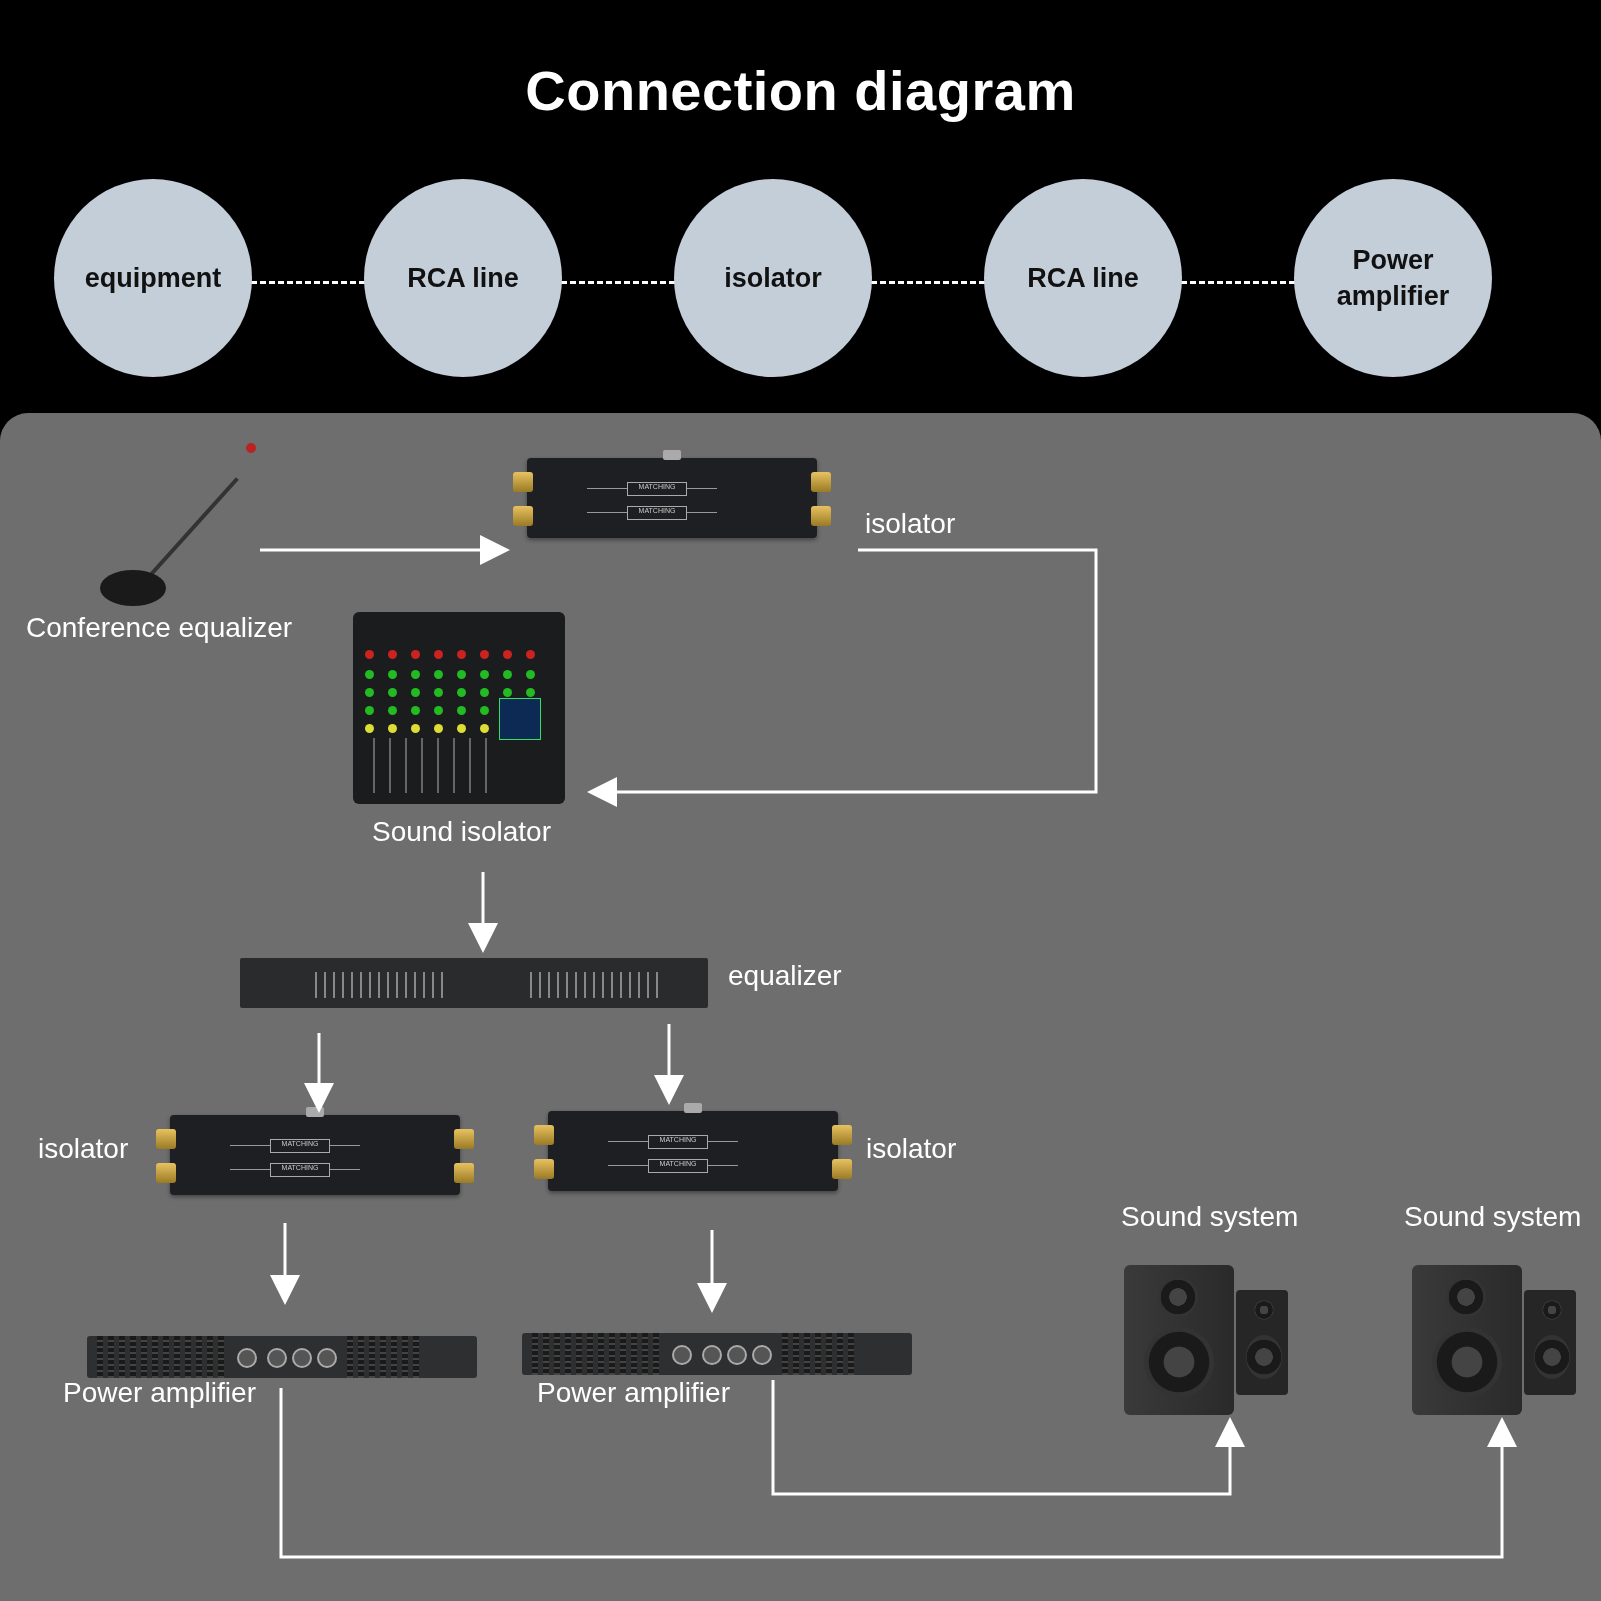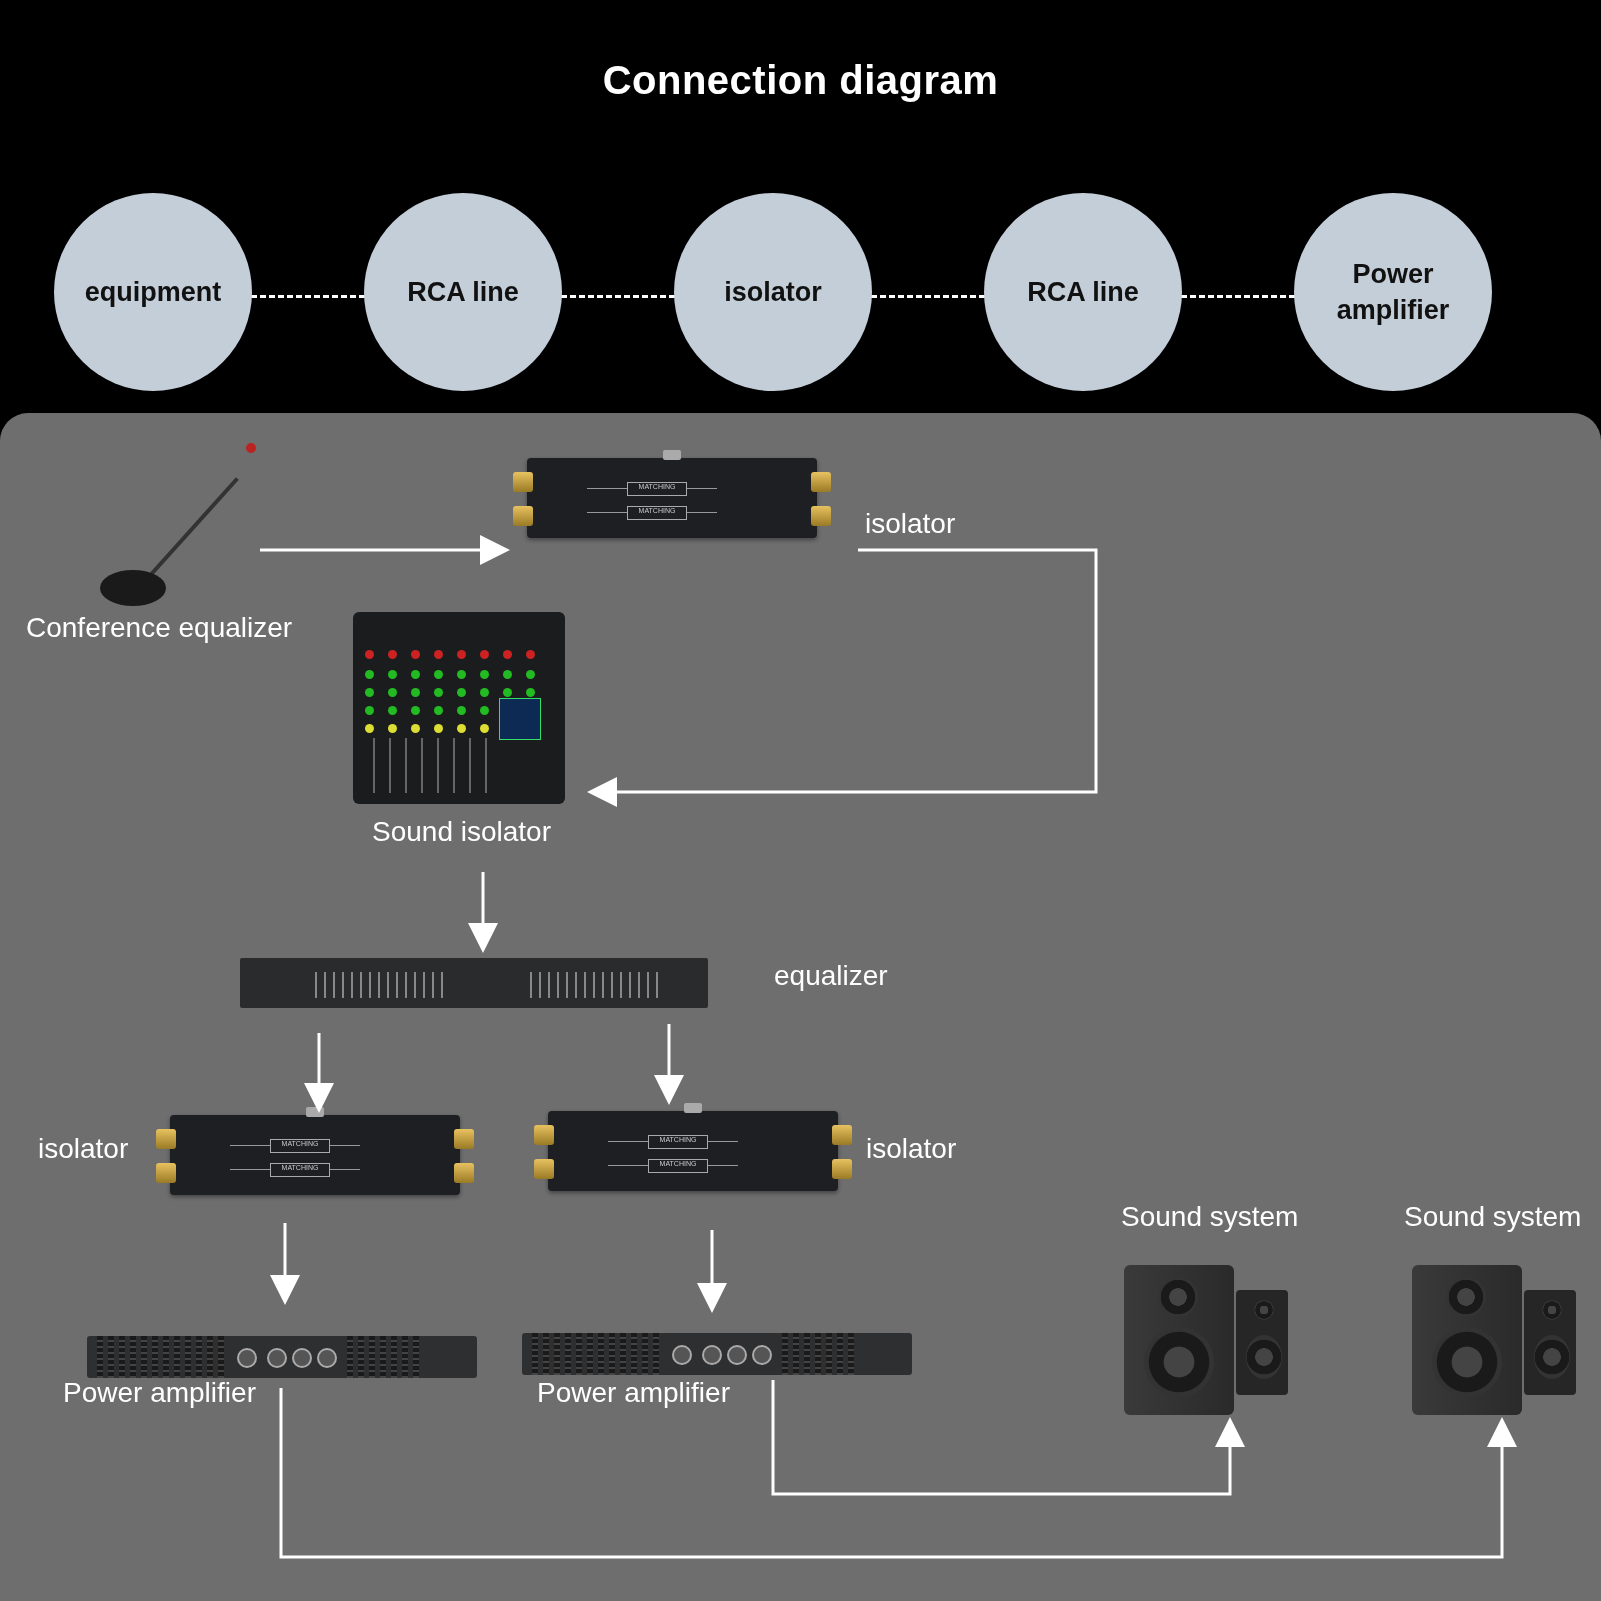--- a/index.html
+++ b/index.html
@@ -1,18 +1,18 @@
 <!DOCTYPE html>
 <html><head>
 <meta charset="utf-8">
 <style>
   html,body{margin:0;padding:0;}
   body{width:1601px;height:1601px;background:#000;position:relative;overflow:hidden;font-family:"Liberation Sans",sans-serif;color:#fff;}
-  .title{position:absolute;left:0;width:1601px;top:58px;text-align:center;font-size:40px;font-weight:bold;letter-spacing:0.5px;}
-  .flow{position:absolute;left:0;top:18px;width:1601px;height:420px;}
+  .title{position:absolute;left:0;width:1601px;top:58px;text-align:center;font-size:56px;font-weight:bold;letter-spacing:0.5px;}
+  .flow{position:absolute;left:0;top:4px;width:1601px;height:420px;}
   .node{position:absolute;width:198px;height:198px;border-radius:50%;background:#c3ced9;color:#111;display:flex;align-items:center;justify-content:center;text-align:center;font-weight:bold;font-size:27px;line-height:36px;top:175px;}
   .dash{position:absolute;top:277px;height:0;border-top:3px dashed #fff;}
   .panel{position:absolute;left:0;top:413px;width:1601px;height:1188px;background:#6e6e6e;border-radius:28px 28px 0 0;}
   .lbl{position:absolute;font-size:28px;color:#fff;white-space:nowrap;}
   svg.wires{position:absolute;left:0;top:0;width:1601px;height:1601px;pointer-events:none;}
   .dev{position:absolute;}
   
   .iso{width:290px;height:80px;background:#1e1f22;border-radius:4px;box-shadow:0 2px 4px rgba(0,0,0,.4);}
   .iso .rca{position:absolute;width:20px;height:20px;background:linear-gradient(#e8c260,#9a7a25);border-radius:3px;}
   .iso .box{position:absolute;border:1px solid #aaa;color:#ccc;font-size:7px;text-align:center;}
@@ -177,21 +177,21 @@
     <div class="eqslot" style="left: 344px;"></div>
     <div class="eqslot" style="left: 353px;"></div>
     <div class="eqslot" style="left: 362px;"></div>
     <div class="eqslot" style="left: 371px;"></div>
     <div class="eqslot" style="left: 380px;"></div>
     <div class="eqslot" style="left: 389px;"></div>
     <div class="eqslot" style="left: 398px;"></div>
     <div class="eqslot" style="left: 407px;"></div>
     <div class="eqslot" style="left: 416px;"></div>
   </div>
-<div class="lbl" style="left:774px;top:960px;">equalizer</div>
+<div class="lbl" style="left:728px;top:960px;">equalizer</div>
 
 <div class="dev iso" style="left:170px;top:1115px;">
   <div class="tab"></div>
   <div class="rca" style="left:-14px;top:14px;"></div>
     <div class="rca" style="left:-14px;top:48px;"></div>
   <div class="rca" style="right:-14px;top:14px;"></div>
     <div class="rca" style="right:-14px;top:48px;"></div>
   <div class="line" style="left:60px;top:30px;width:130px;"></div>
     <div class="line" style="left:60px;top:54px;width:130px;"></div>
   <div class="box" style="left:100px;top:24px;width:58px;height:12px;background:#1e1f22;">MATCHING</div>

